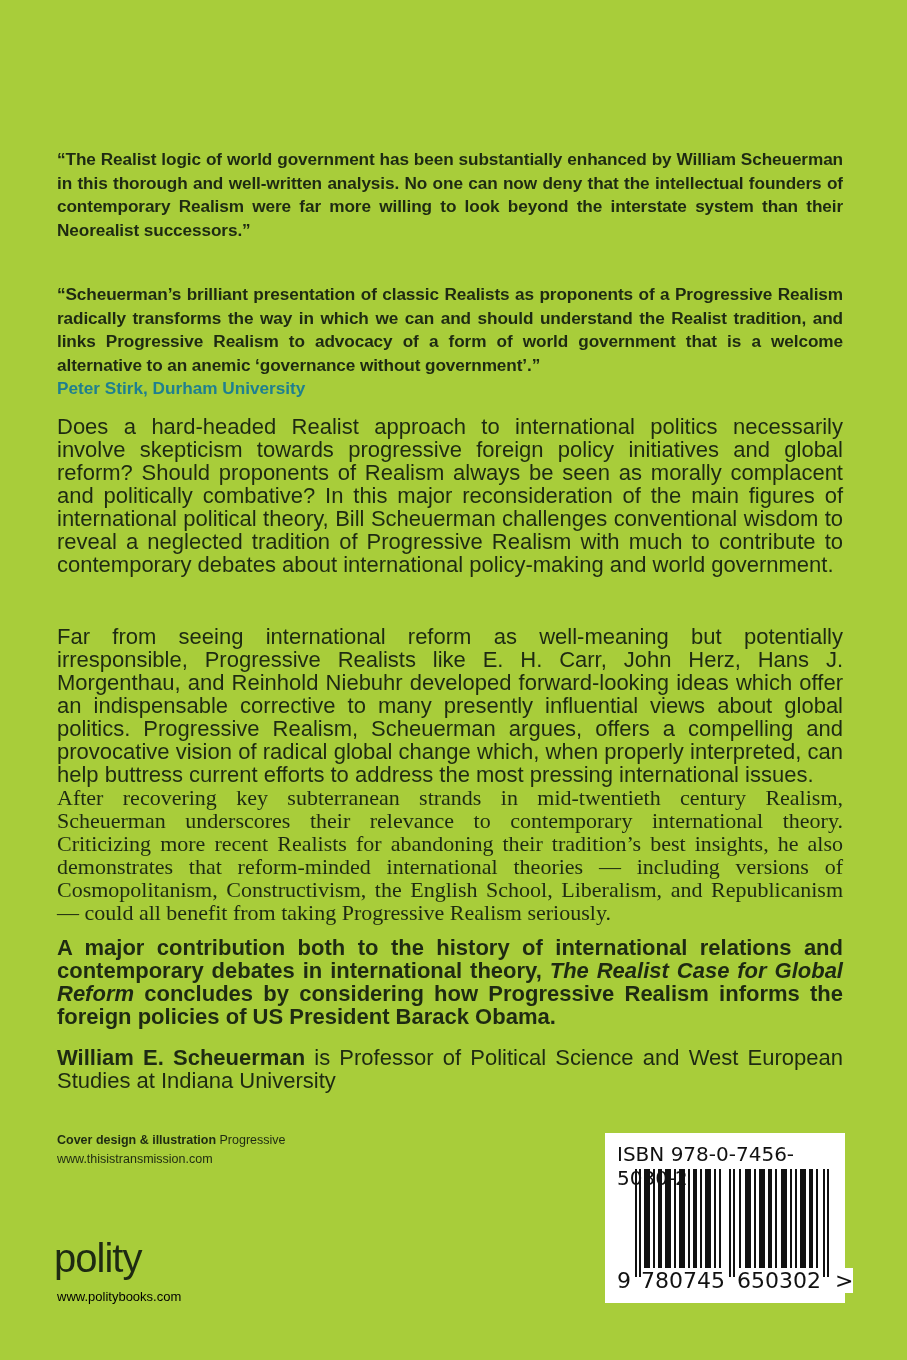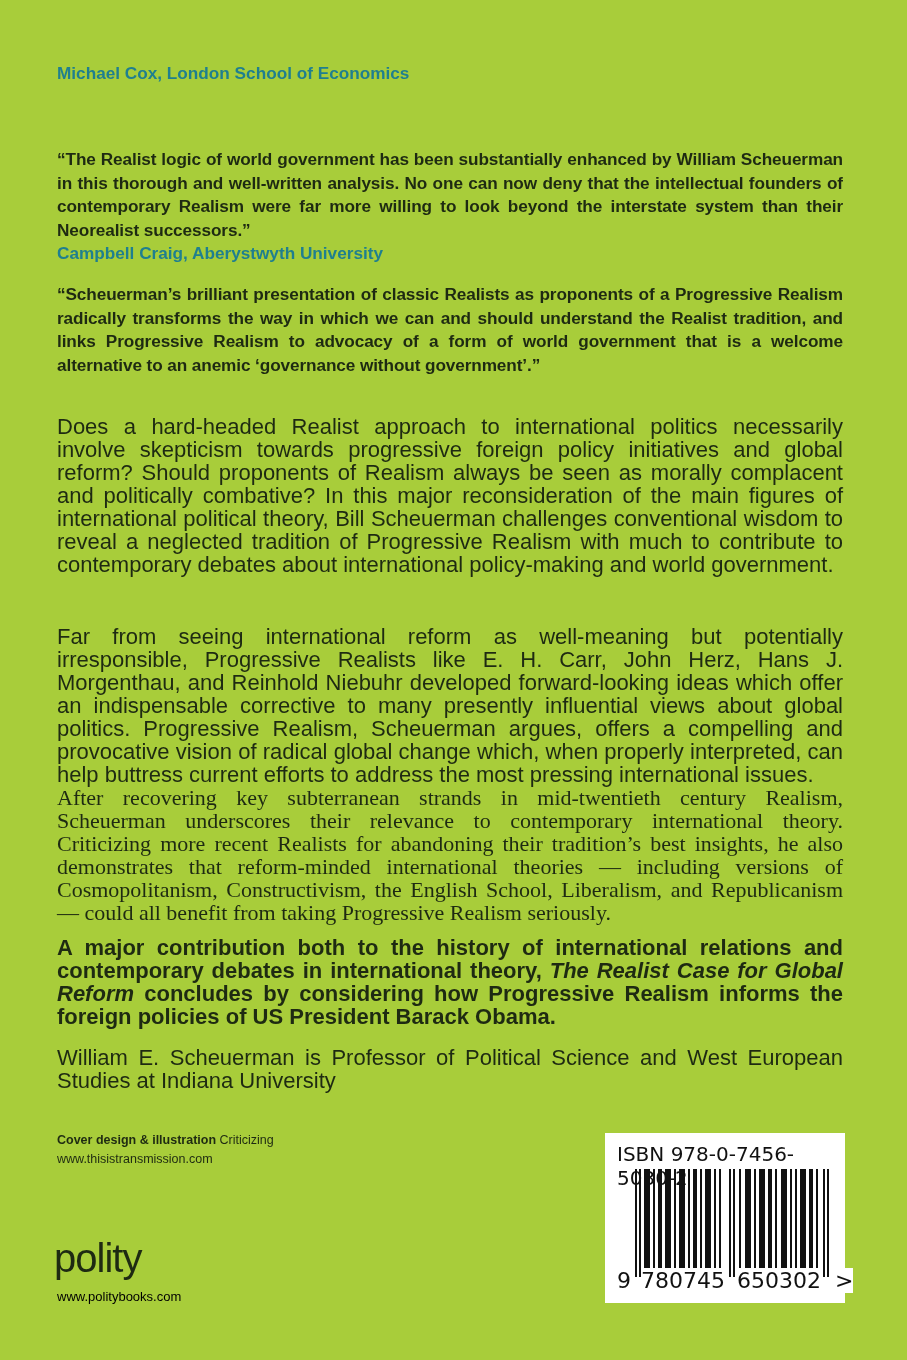--- a/index.html
+++ b/index.html
@@ -26,59 +26,58 @@
   .body-p {
     position: absolute;
     font-size: 22px; line-height: 23px; text-align: justify; color: #1e2a12;
     margin: 0;
   }
   .p1 { top: 415px; }
   .p2 { top: 625px; }
   .p3 { top: 786px; font-family: Liberation Serif, serif; }
   .p4 { top: 936px; font-weight: bold; }
   .p5 { top: 1046px; }
-  .author-name { font-weight: normal; margin-top: 16px; }
+  .author-name { font-weight: bold; margin-top: 16px; }
   .book-title { font-style: italic; }
   .credits { position: absolute; left: 57px; top: 1131px; font-size: 12.5px; line-height: 19px; color: #1e2a12; }
   .credits .label { font-weight: bold; }
   .logo { position: absolute; left: 54px; top: 1238px; font-size: 40px; line-height: 40px; color: #1e2a12; letter-spacing: -1px; }
   .logo-url { position: absolute; left: 57px; top: 1289px; font-size: 13px; color: #000000; }
   .barcode-box {
     position: absolute; left: 605px; top: 1133px; width: 240px; height: 170px;
     background: #ffffff;
   }
   .isbn-text { position: absolute; left: 12px; top: 9px; font-size: 20px; font-family: "DejaVu Sans", sans-serif; color: #111; letter-spacing: 0px; }
   .bars { position: absolute; left: 30px; top: 36px; width: 196px; height: 108px; }
   .bar-digits { position: absolute; left: 12px; top: 135px; font-size: 22px; font-family: "DejaVu Sans", sans-serif; color:#111; }
   .bar-digits span { position: absolute; white-space: nowrap; background:#fff; }
 </style>
 </head>
 <body>
 
 <div class="page">
   <div class="quote q1">
-    <div class="quote-src">Michael Cox, London School of Economics</div>
   </div>
   <div class="quote q2">
     <div class="quote-text">“The Realist logic of world government has been substantially enhanced by William Scheuerman in this thorough and well-written analysis.  No one can now deny that the intellectual founders of contemporary Realism were far more willing to look beyond the interstate system than their Neorealist successors.”</div>
-    <div class="quote-src">Campbell Craig, Aberystwyth University</div>
   </div>
   <div class="quote q3">
     <div class="quote-text">“Scheuerman’s brilliant presentation of classic Realists as proponents of a Progressive Realism radically transforms the way in which we can and should understand the Realist tradition, and links Progressive Realism to advocacy of a form of world government that is a welcome alternative to an anemic ‘governance without government’.”</div>
+    <div class="quote-src">Peter Stirk, Durham University</div>
   </div>
 
   <p class="body-p p1">Does a hard-headed Realist approach to international politics necessarily involve skepticism towards progressive foreign policy initiatives and global reform?  Should proponents of Realism always be seen as morally complacent and politically combative?  In this major reconsideration of the main figures of international political theory, Bill Scheuerman challenges conventional wisdom to reveal a neglected tradition of Progressive Realism with much to contribute to contemporary debates about international policy-making and world government.</p>
   <p class="body-p p2">Far from seeing international reform as well-meaning but potentially irresponsible, Progressive Realists like E. H. Carr, John Herz, Hans J. Morgenthau, and Reinhold Niebuhr developed forward-looking ideas which offer an indispensable corrective to many presently influential views about global politics. Progressive Realism, Scheuerman argues, offers a compelling and provocative vision of radical global change which, when properly interpreted, can help buttress current efforts to address the most pressing international issues.</p>
   <p class="body-p p3">After recovering key subterranean strands in mid-twentieth century Realism, Scheuerman underscores their relevance to contemporary international theory.  Criticizing more recent Realists for abandoning their tradition’s best insights, he also demonstrates that reform-minded international theories — including versions of Cosmopolitanism, Constructivism, the English School, Liberalism, and Republicanism — could all benefit from taking Progressive Realism seriously.</p>
   <p class="body-p p4"><span>A major contribution both to the history of international relations and contemporary debates in international theory, </span><span class="book-title">The Realist Case for Global Reform</span><span> concludes by considering how Progressive Realism informs the foreign policies of US President Barack Obama.</span></p>
   <p class="body-p p5"><span class="author-name">William E. Scheuerman</span><span> is Professor of Political Science and West European Studies at Indiana University</span></p>
 </div>
 
 <div class="credits">
-  <div><span class="label">Cover design &amp; illustration</span><span> Criticizing</span></div>
+  <div><span class="label">Cover design &amp; illustration</span><span> Progressive</span></div>
   <div>www.thisistransmission.com</div>
 </div>
 
 <div class="logo">polity</div>
 <div class="logo-url">www.politybooks.com</div>
 
 <div class="barcode-box">
   <div class="isbn-text">ISBN 978-0-7456-5030-2</div>
   <svg class="bars" viewBox="0 0 196 108" preserveAspectRatio="none">
     <g fill="#111">

